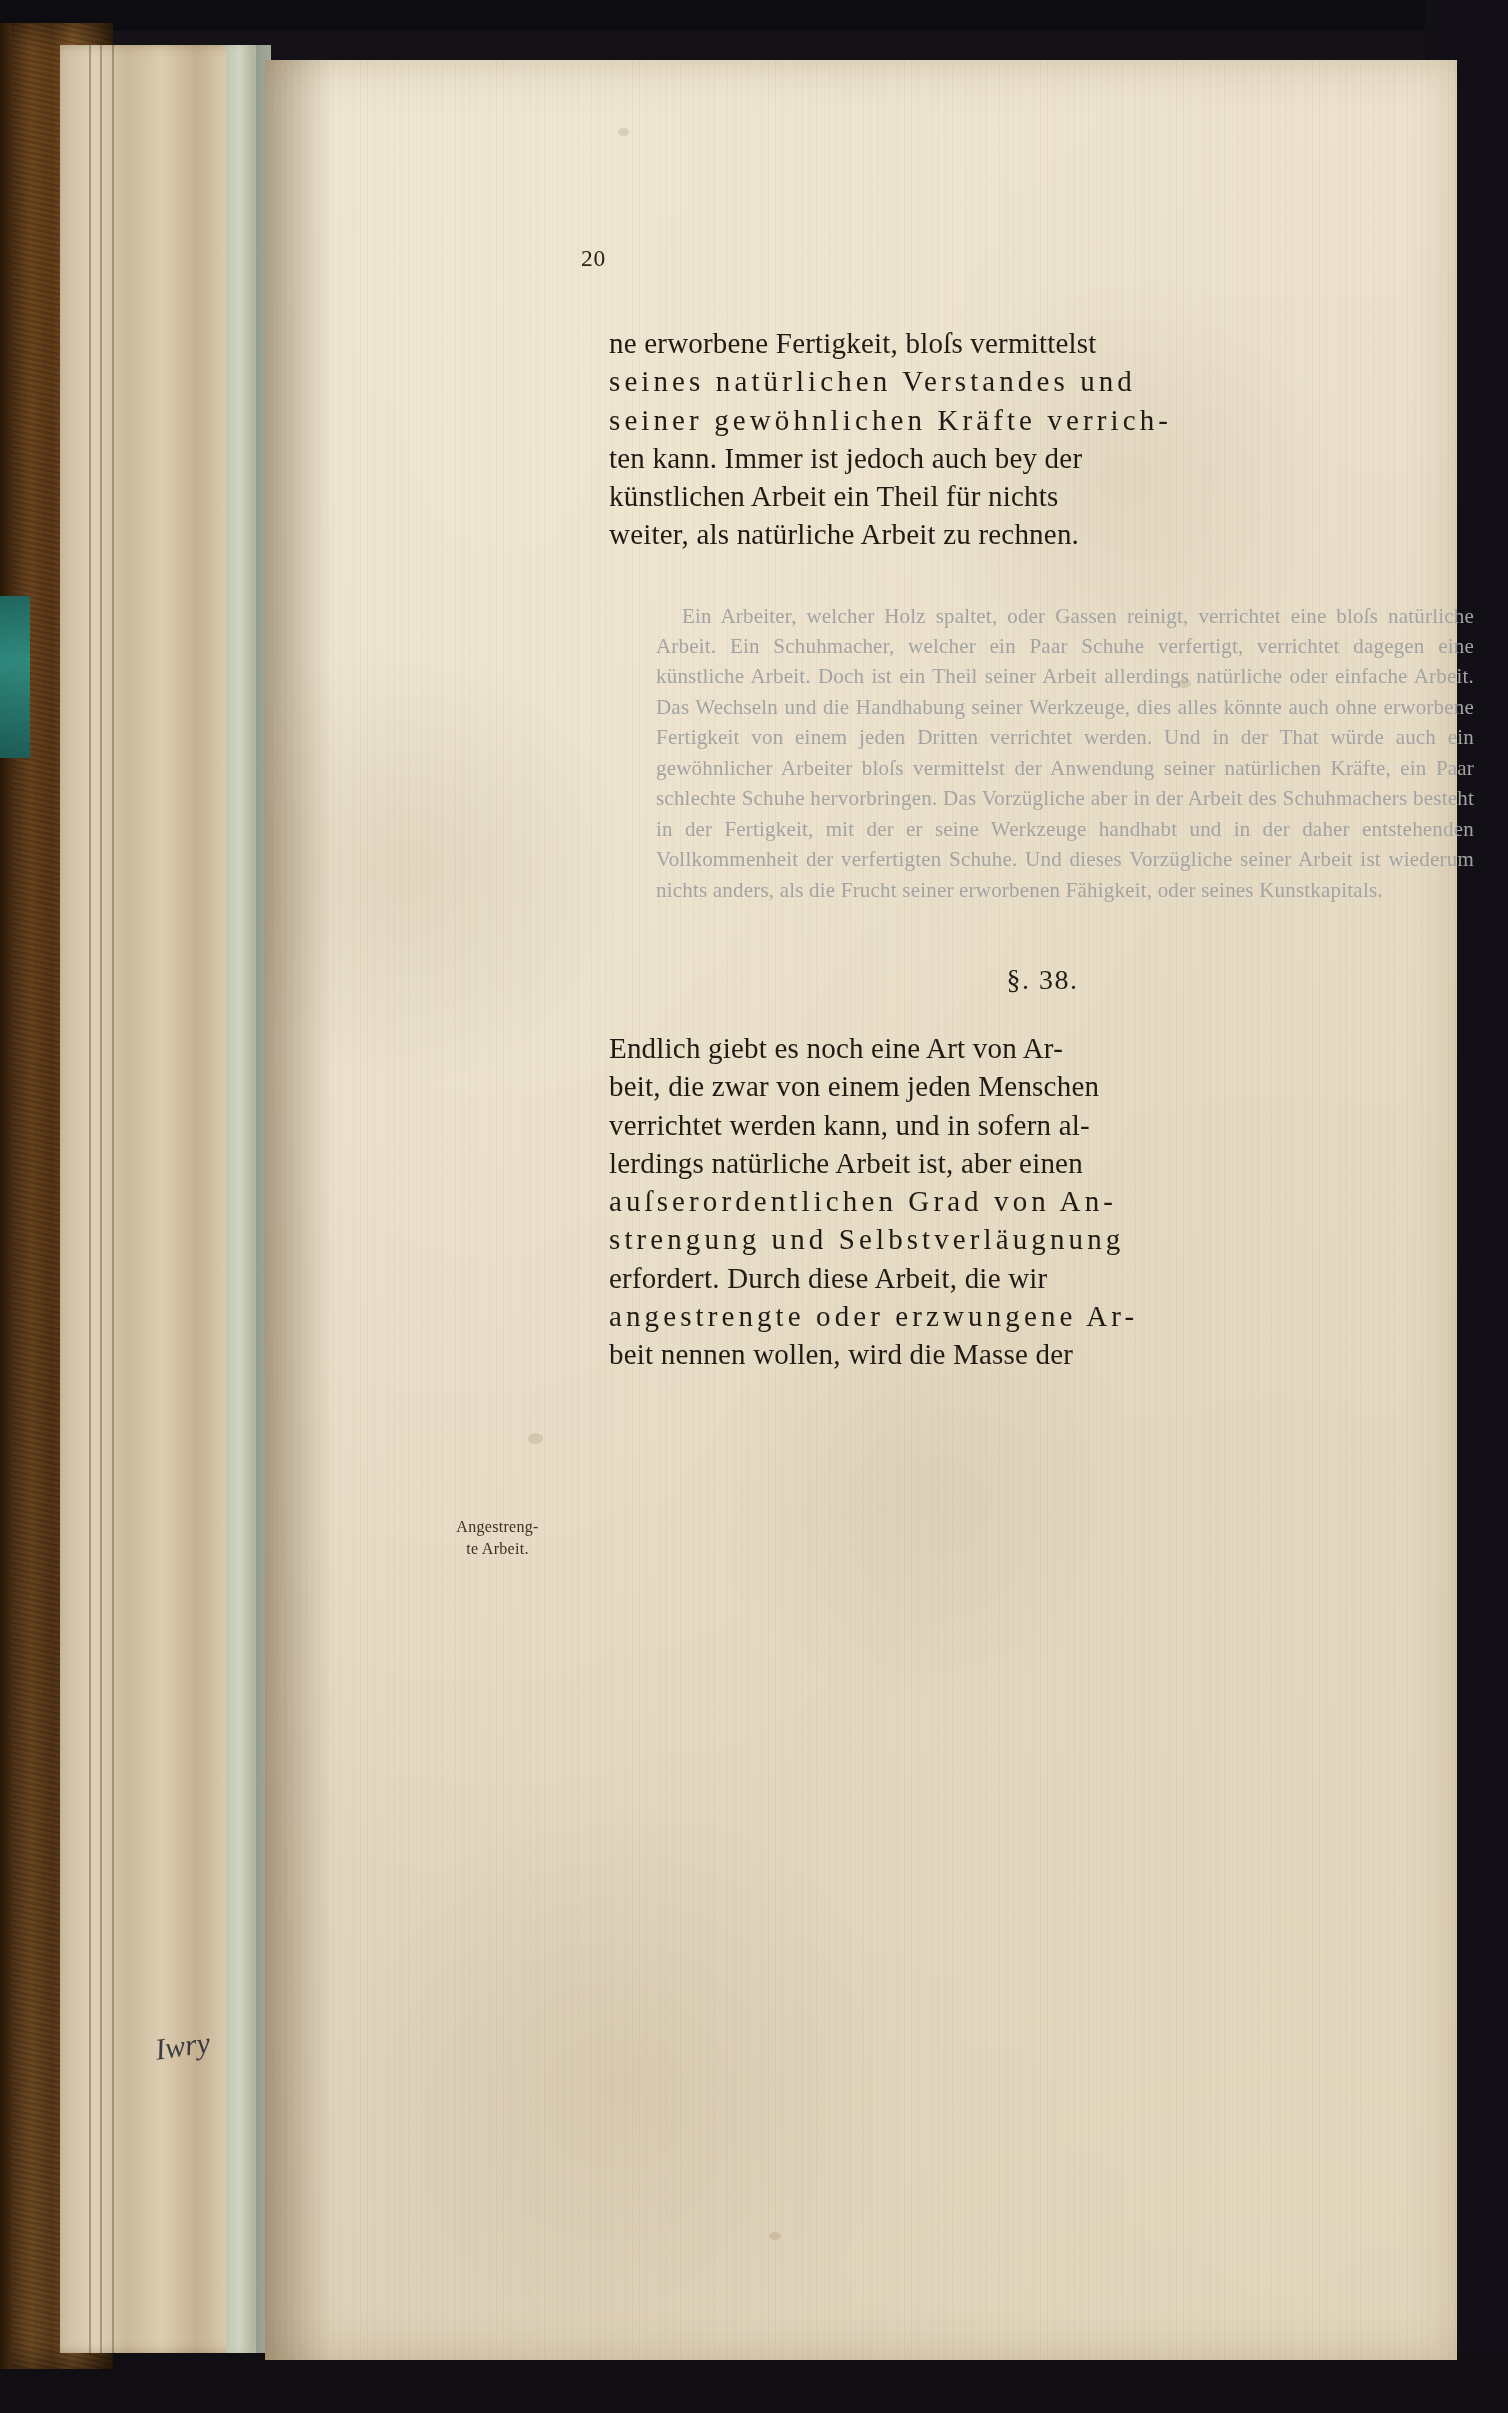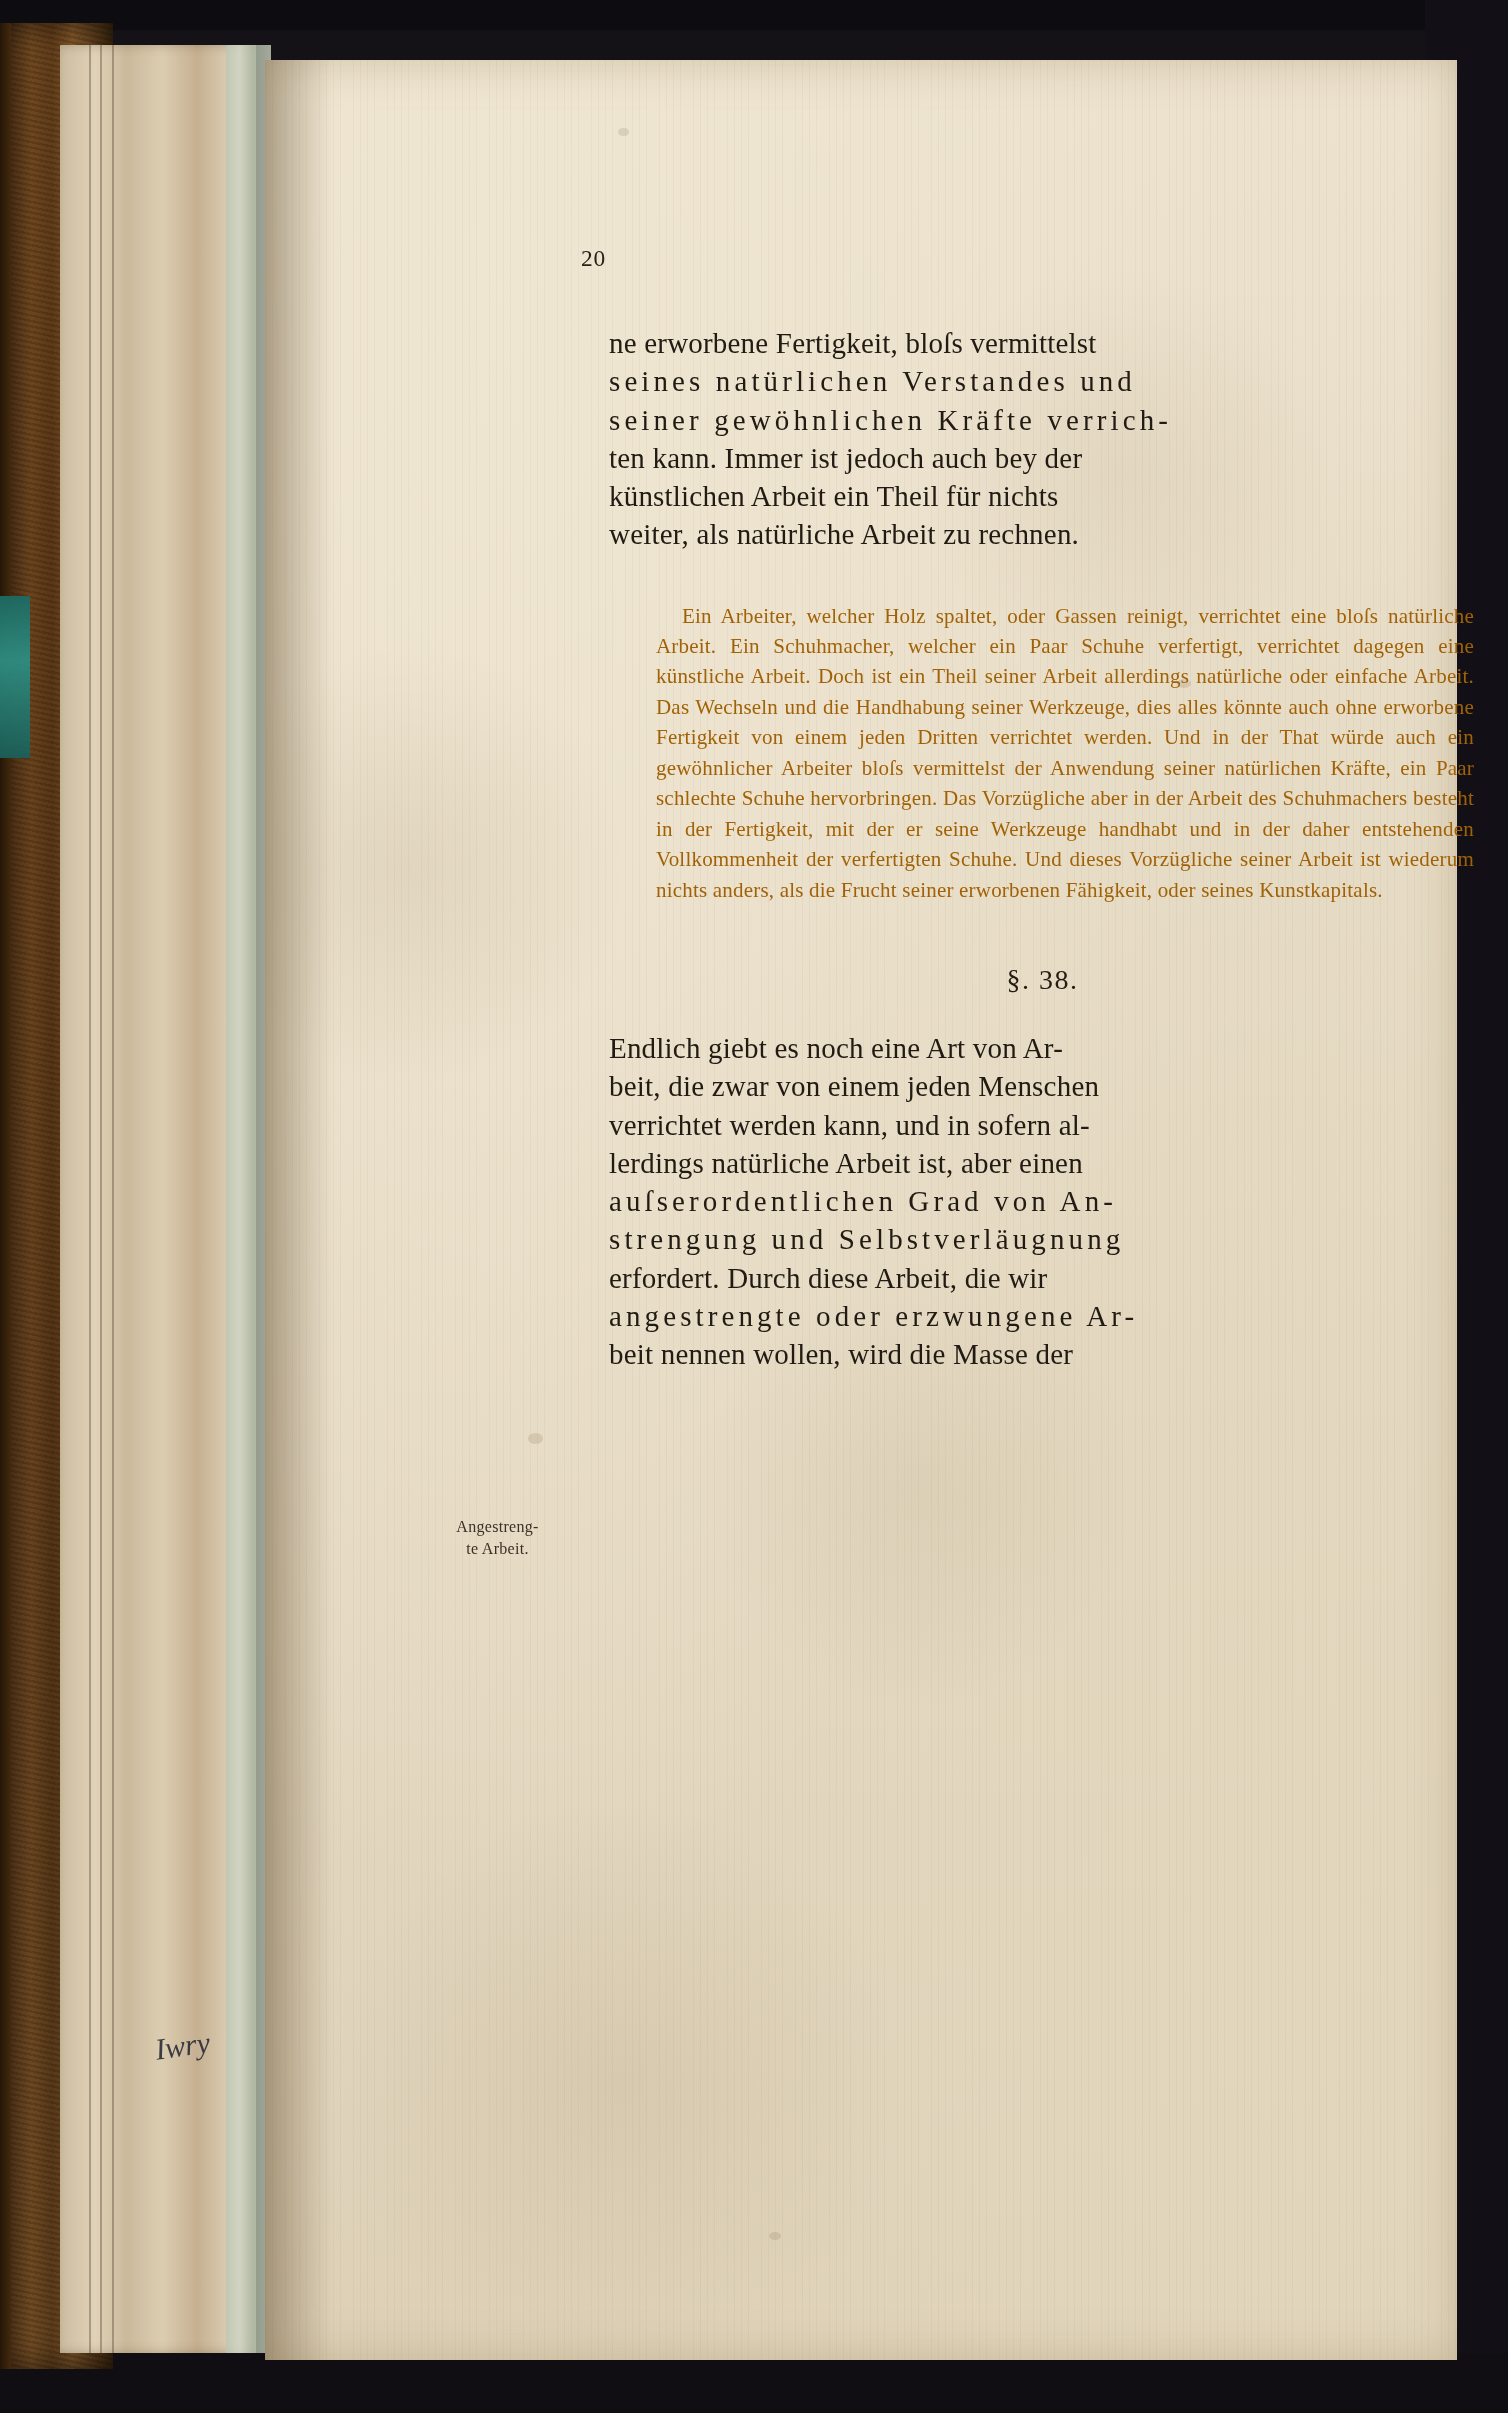--- a/index.html
+++ b/index.html
@@ -144,21 +144,21 @@
   .body-main p { margin: 0; }
 
   .sp { letter-spacing: 4.1px; }
 
   .quote {
     margin-top: 47px;
     margin-left: 47px;
     width: 818px;
     font-size: 21px;
     line-height: 1.45;
-    color: #a16207;
+    color: #a3a3a3;
     text-align: justify;
     letter-spacing: 0.2px;
   }
   .quote p { margin: 0; text-indent: 26px; }
 
   .section-head {
     margin-top: 59px;
     text-align: center;
     font-size: 28px;
     letter-spacing: 1.5px;

